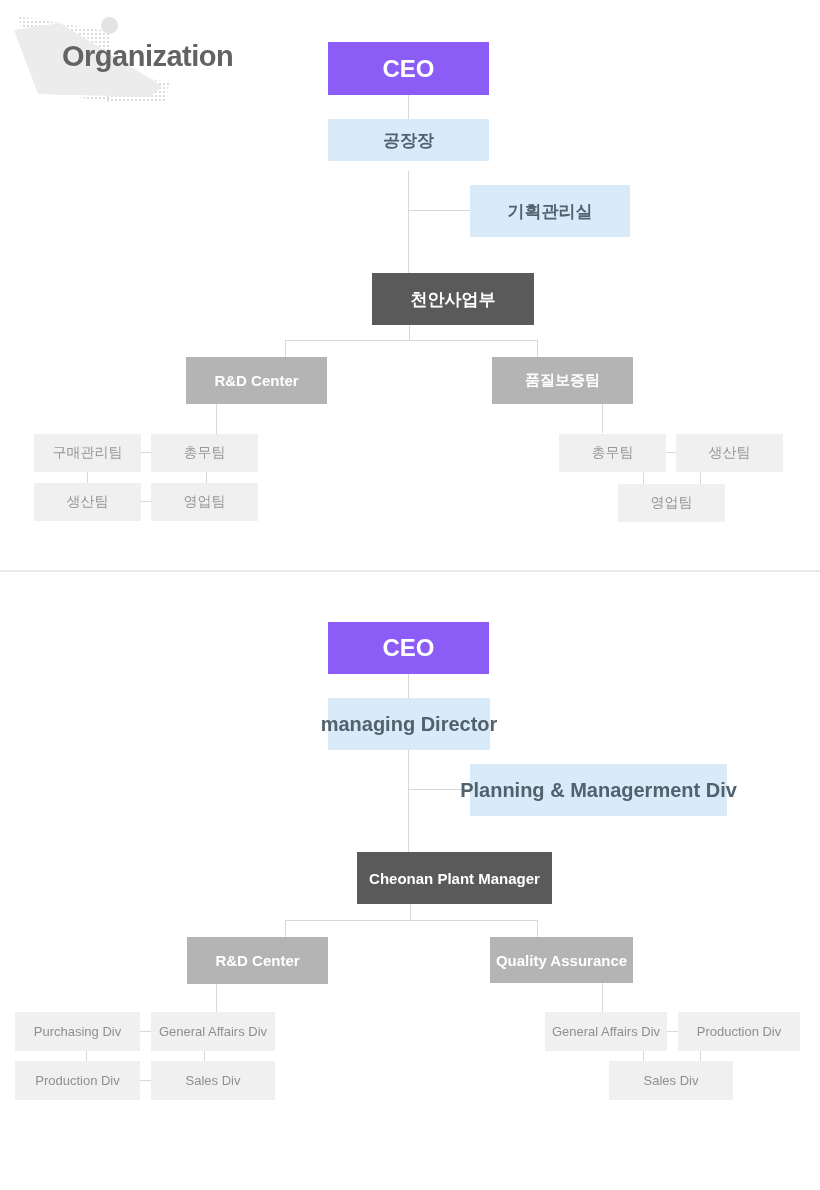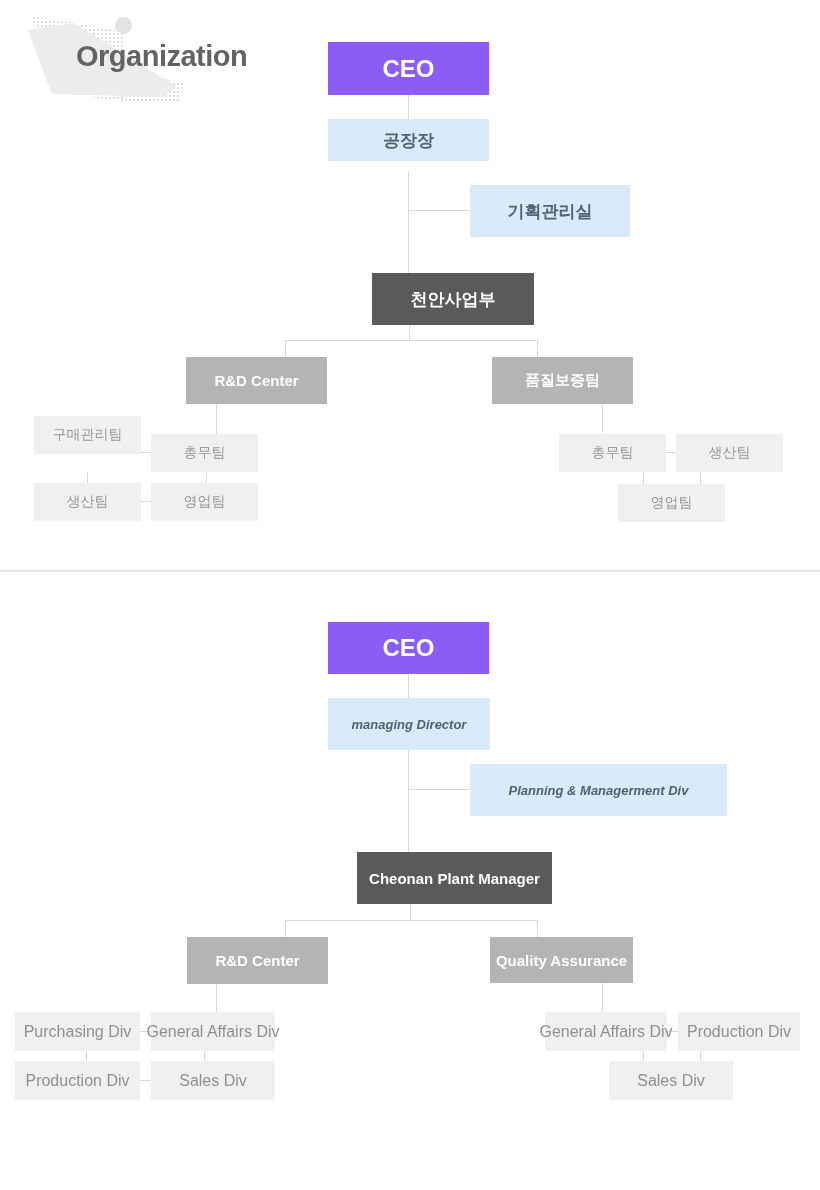--- a/index.html
+++ b/index.html
@@ -1,21 +1,21 @@
 <!DOCTYPE html>
 <html><head>
 <meta charset="utf-8">
 <style>
   html,body{margin:0;padding:0;background:#ffffff;}
   body{
     width:820px;height:1190px;position:relative;overflow:hidden;
     font-family:"Liberation Sans","DejaVu Sans",sans-serif;
   }
   
-  .header{position:absolute;left:16px;top:0;width:300px;height:120px;}
+  .header{position:absolute;left:2px;top:0;width:300px;height:120px;}
   .deco-dots{
     position:absolute;
     background-image:radial-gradient(#dcdcdc 1px, transparent 1.2px);
     background-size:4px 4px;
   }
   .deco-dots.d1{left:16px;top:16px;width:92px;height:86px;
     clip-path:polygon(0 0,100% 18%,100% 100%,22% 88%);}
   .deco-dots.d2{left:100px;top:58px;width:68px;height:44px;
     clip-path:polygon(0 30%,100% 55%,92% 100%,8% 100%);}
   .deco-swoosh{position:absolute;left:0;top:0;}
@@ -27,26 +27,26 @@
     position:absolute;left:60px;top:40px;width:240px;
     font-size:29px;font-weight:bold;color:#636363;letter-spacing:-0.5px;
   }
   
   .box{
     position:absolute;display:flex;align-items:center;justify-content:center;
     text-align:center;box-sizing:border-box;white-space:nowrap;
   }
   .blue{background:#8b5cf6;color:#ffffff;font-size:24px;font-weight:bold;}
   .lightblue{background:#d9ebf9;color:#51616e;font-size:17px;font-weight:600;}
-  .lightblue.en{font-size:13px;font-style:italic;}
+  .lightblue.en{font-size:20px;}
   .darkgray{background:#5a5a5a;color:#ffffff;font-size:17px;font-weight:bold;margin-left:44px;}
   .darkgray.en{font-size:15px;}
   .midgray{background:#b4b4b4;color:#ffffff;font-size:15px;font-weight:bold;}
   .child{background:#f0f0f0;color:#979797;font-size:14px;}
-  .child.en{font-size:16px;color:#8f8f8f;}
+  .child.en{font-size:13px;color:#8f8f8f;}
   
   .line{position:absolute;background:#d8d8d8;}
   .divider{position:absolute;left:0;top:570px;width:820px;height:2px;background:#e9e9e9;}
 </style>
 </head>
 <body>
 
 <div class="header">
   <div class="deco-dots d1"></div>
   <div class="deco-dots d2"></div>
@@ -76,21 +76,21 @@
   <div class="line" style="left:643px;top:472px;width:1px;height:12px;"></div>
   <div class="line" style="left:700px;top:472px;width:1px;height:12px;"></div>
 
   <div class="box blue" style="left:328px;top:42px;width:161px;height:53px;">CEO</div>
   <div class="box lightblue" style="left:328px;top:119px;width:161px;height:42px;">공장장</div>
   <div class="box lightblue" style="left:470px;top:185px;width:160px;height:52px;">기획관리실</div>
   <div class="box darkgray" style="left:328px;top:273px;width:162px;height:52px;">천안사업부</div>
   <div class="box midgray" style="left:186px;top:357px;width:141px;height:47px;">R&amp;D Center</div>
   <div class="box midgray" style="left:492px;top:357px;width:141px;height:47px;">품질보증팀</div>
 
-  <div class="box child" style="left:34px;top:416px;width:107px;height:38px;">구매관리팀</div>
+  <div class="box child" style="left:34px;top:434px;width:107px;height:38px;">구매관리팀</div>
   <div class="box child" style="left:151px;top:434px;width:107px;height:38px;">총무팀</div>
   <div class="box child" style="left:34px;top:483px;width:107px;height:38px;">생산팀</div>
   <div class="box child" style="left:151px;top:483px;width:107px;height:38px;">영업팀</div>
 
   <div class="box child" style="left:559px;top:434px;width:107px;height:38px;">총무팀</div>
   <div class="box child" style="left:676px;top:434px;width:107px;height:38px;">생산팀</div>
   <div class="box child" style="left:618px;top:484px;width:107px;height:38px;">영업팀</div>
 </div>
 
 <div class="divider"></div>

